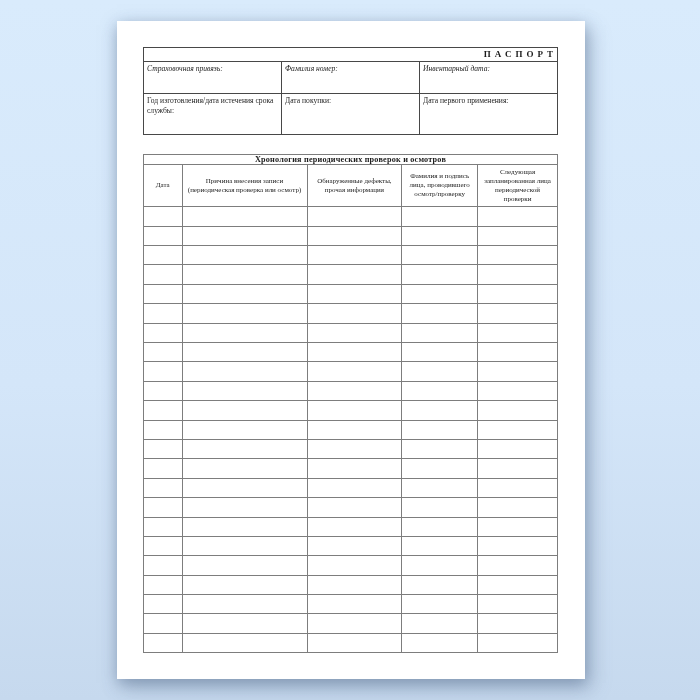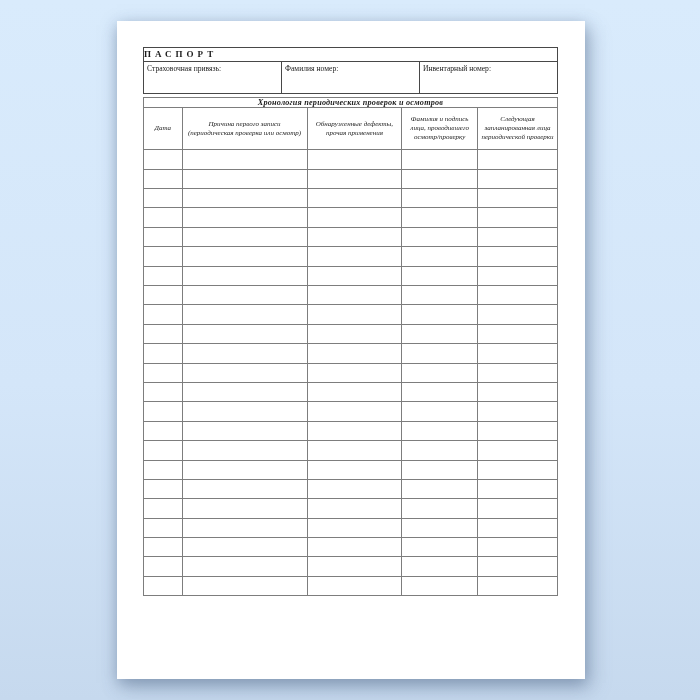--- a/index.html
+++ b/index.html
@@ -22,29 +22,29 @@
 
   
   .passport-table td{
     border:1px solid #474747;
     vertical-align:top;
     padding:2px 3px;
     font-size:7.6px;line-height:1.25;
   }
   .passport-table .pt-title{
     height:10px;padding:1px 0 1px 0;
-    text-align:left;vertical-align:middle;
+    text-align:right;vertical-align:middle;
     font-weight:bold;font-size:9px;letter-spacing:4px;
   }
-  .passport-table .r1 td{height:27px;}
+  .passport-table .r1 td{height:27px;font-style:italic;}
   .passport-table .r2 td{height:36px;}
   .pcol{width:33.33%;}
 
   
-  .log-table{margin-top:3px;font-style:italic;}
+  .log-table{margin-top:19px;}
   .log-table td{
     border:1.5px solid #7d7d7d;
   }
   .log-table .lt-title{
     height:8px;padding:0 2px;
     text-align:center;vertical-align:middle;
     font-weight:bold;font-size:8.2px;letter-spacing:0.2px;
   }
   .log-table .lt-head td{
     height:39px;padding:1px 3px;
@@ -69,41 +69,46 @@
         <col class="pcol">
         <col class="pcol">
       </colgroup>
     <tbody>
       <tr>
         <td colspan="3" class="pt-title">ПАСПОРТ</td>
       </tr>
       <tr class="r1">
         <td>Страховочная привязь:</td>
         <td>Фамилия номер:</td>
-        <td>Инвентарный номер:</td>
+        <td>Инвентарный дата:</td>
+      </tr>
+      <tr class="r2">
+        <td>Год изготовления/дата истечения срока службы:</td>
+        <td>Дата покупки:</td>
+        <td>Дата первого применения:</td>
       </tr>
     </tbody>
   </table>
 
   <table class="log-table">
     <colgroup>
       <col class="c-date">
         <col class="c-reason">
         <col class="c-defects">
       <col class="c-name">
         <col class="c-next">
     </colgroup>
     <tbody>
       <tr>
         <td colspan="5" class="lt-title">Хронология периодических проверок и осмотров</td>
       </tr>
       <tr class="lt-head">
         <td>Дата</td>
-        <td>Причина первого записи (периодическая проверка или осмотр)</td>
-        <td>Обнаруженные дефекты, прочая применения</td>
+        <td>Причина внесения записи (периодическая проверка или осмотр)</td>
+        <td>Обнаруженные дефекты, прочая информация</td>
         <td>Фамилия и подпись лица, проводившего осмотр/проверку</td>
         <td>Следующая запланированная лица периодической проверки</td>
       </tr>
     </tbody>
     <tbody id="log-body">
         <tr class="log-row">
           <td></td>
           <td></td>
           <td></td>
           <td></td>

